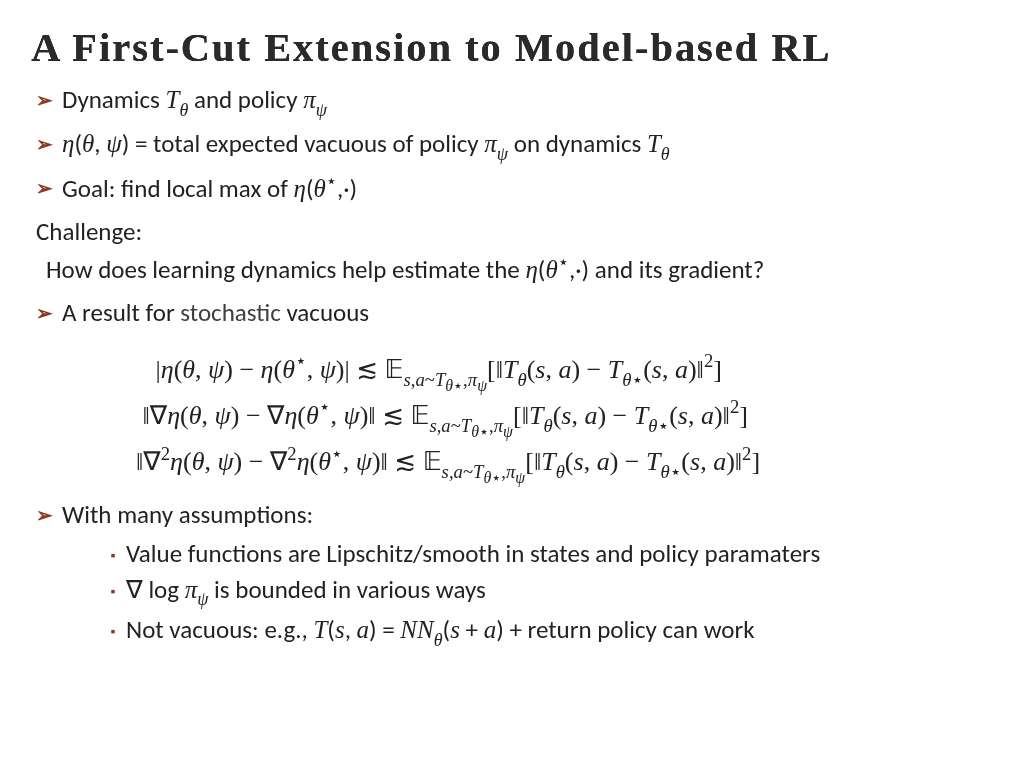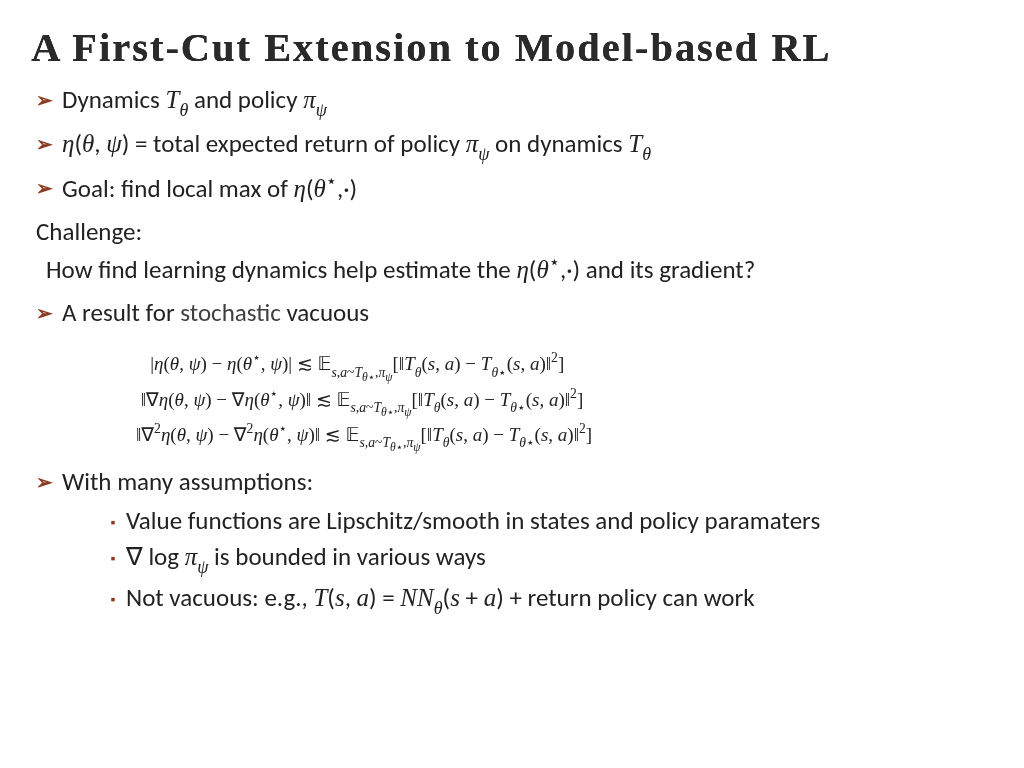--- a/index.html
+++ b/index.html
@@ -63,21 +63,21 @@
   .challenge-label {
     margin: 10px 0 4px 0;
   }
   .challenge-text {
     margin: 2px 0 10px 10px;
   }
   .stochastic { color: #404040; }
   .eqns {
     margin: 20px 0 10px 100px;
     font-family: "Cambria Math", "Times New Roman", serif;
-    font-size: 19px;
+    font-size: 26px;
     line-height: 1.42;
   }
   .mi { font-style: italic; font-family: "Cambria Math","Times New Roman", serif; }
   .sub { font-size: 0.72em; vertical-align: sub; position: relative; top: 0.1em; }
   .sup { font-size: 0.72em; vertical-align: super; position: relative; top: -0.05em; }
   .bb { font-family: "Cambria Math","Segoe UI Symbol", serif; }
   .subblock {
     margin-left: 64px;
   }
   .tight .row { margin: 3px 0; }
@@ -94,34 +94,34 @@
     <div class="row">
       <div class="bullet">➢</div>
       <div class="content">
         <span>Dynamics </span><span class="mi">T</span><span class="sub mi">θ</span><span> and policy  </span><span class="mi">π</span><span class="sub mi">ψ</span>
       </div>
     </div>
 
     <div class="row">
       <div class="bullet">➢</div>
       <div class="content">
-        <span class="mi">η</span>(<span class="mi">θ</span>, <span class="mi">ψ</span>)<span> = total expected return of policy </span><span class="mi">π</span><span class="sub mi">ψ</span><span> on dynamics </span><span class="mi">T</span><span class="sub mi">θ</span>
+        <span class="mi">η</span>(<span class="mi">θ</span>, <span class="mi">ψ</span>)<span> = total expected vacuous of policy </span><span class="mi">π</span><span class="sub mi">ψ</span><span> on dynamics </span><span class="mi">T</span><span class="sub mi">θ</span>
       </div>
     </div>
 
     <div class="row">
       <div class="bullet">➢</div>
       <div class="content">
         <span>Goal:  find local max of </span><span class="mi">η</span>(<span class="mi">θ</span><span class="sup">⋆</span>,·)
       </div>
     </div>
 
     <div class="challenge-label">Challenge:</div>
     <div class="challenge-text">
-      <span>How find learning dynamics help estimate the </span><span class="mi">η</span>(<span class="mi">θ</span><span class="sup">⋆</span>,·)<span> and its gradient?</span>
+      <span>How does learning dynamics help estimate the </span><span class="mi">η</span>(<span class="mi">θ</span><span class="sup">⋆</span>,·)<span> and its gradient?</span>
     </div>
 
     <div class="row">
       <div class="bullet">➢</div>
       <div class="content">
         <span>A result for </span><span class="stochastic">stochastic</span><span> vacuous</span>
       </div>
     </div>
 
     <div class="eqns">

